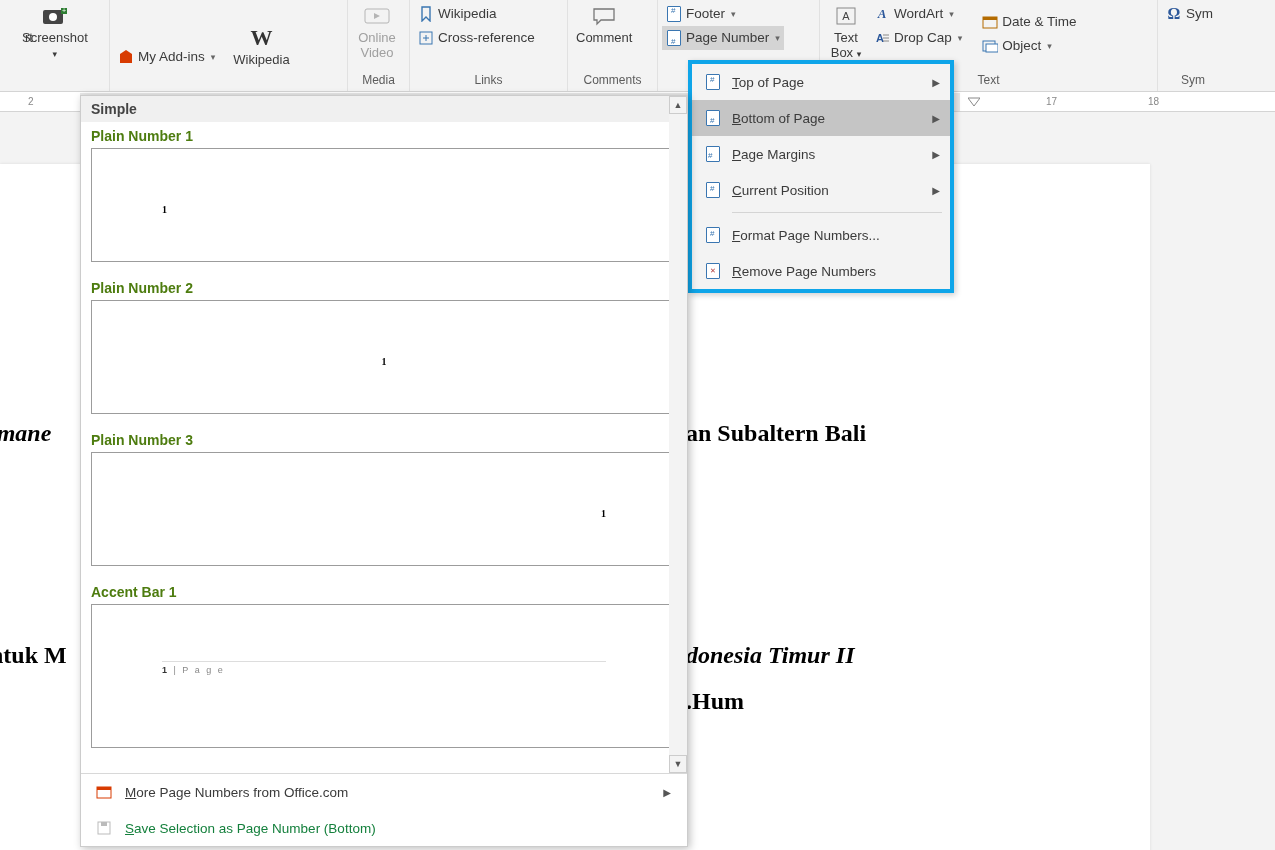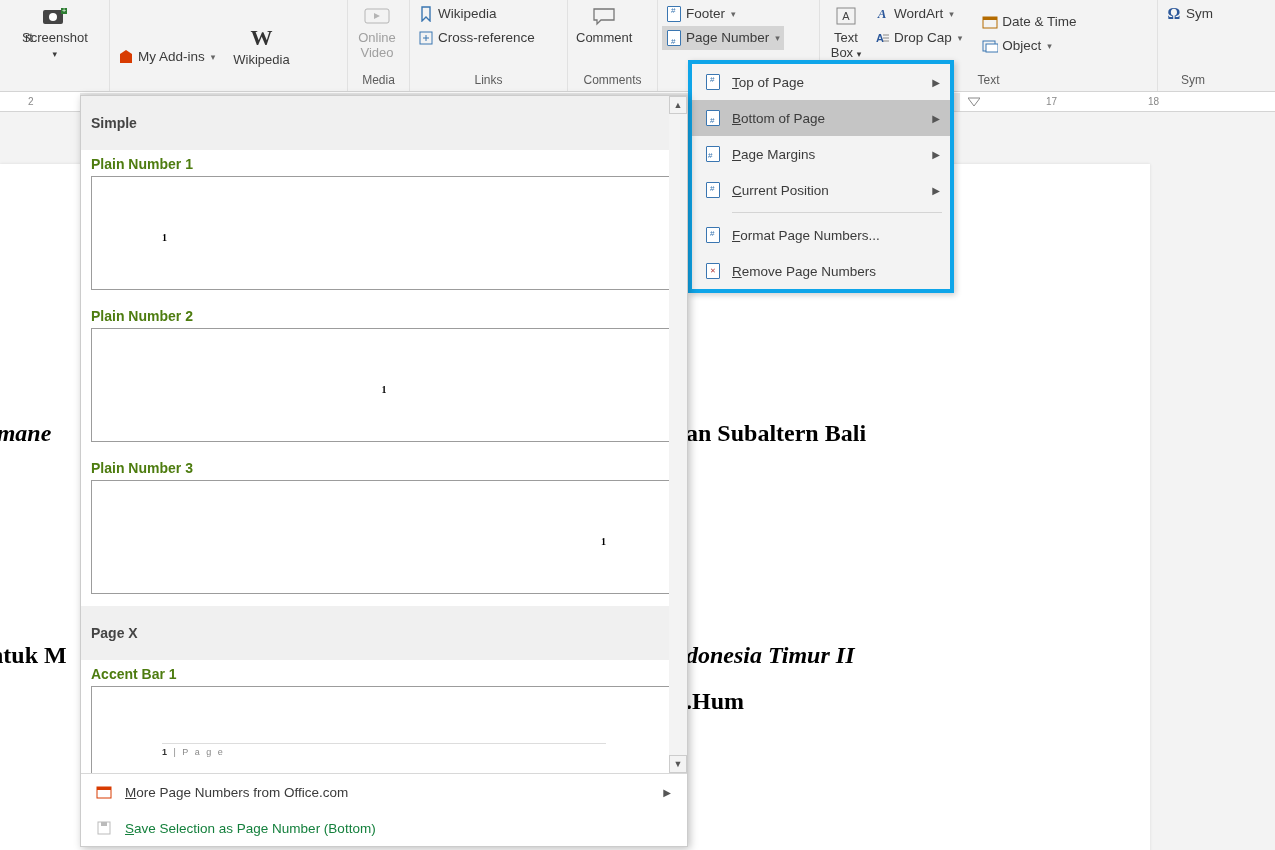--- a/index.html
+++ b/index.html
@@ -38,21 +38,21 @@
   .submenu-item { display: flex; align-items: center; height: 36px; font-size: 13.5px; color: #3b3b3b; cursor: pointer; padding-right: 20px; position: relative; }
   .submenu-item.hover { background: #c5c5c5; }
   .submenu-item .smicon { width: 30px; display: flex; align-items: center; justify-content: center; font-size: 13px; margin-left: 6px; margin-right: 4px; }
   .submenu-item .arrow { position: absolute; right: 10px; font-size: 10px; color: #555; }
   .submenu-item u { text-decoration: underline; }
   .submenu-sep { height:1px; background:#d4d4d4; margin: 4px 8px 4px 40px; }
 
   
   .gallery { position: absolute; left: 80px; top: 95px; width: 608px; height: 752px; background: #fff; border: 1px solid #cccccc; box-shadow: 2px 2px 8px rgba(0,0,0,.25); z-index: 60; display: flex; flex-direction: column; }
   .gallery-scroll { flex: 1; overflow: hidden; position: relative; }
-  .gallery-header { background: #f0f0f0; font-weight: 600; font-size: 14px; color: #444; padding: 19px 10px; }
+  .gallery-header { background: #f0f0f0; font-weight: 600; font-size: 14px; color: #444; padding: 5px 10px; }
   .gallery-item-label { font-weight: 700; font-size: 14px; color: #4d7c0f; padding: 6px 10px 4px; }
   .gallery-preview { margin: 0 10px 12px; border: 1px solid #9c9c9c; height: 114px; position: relative; background: #fff; }
   .gallery-preview.accent { height: 144px; }
   .pnum { position: absolute; font-family: "Times New Roman", serif; font-size: 10px; font-weight: bold; }
   .accent-bar { position:absolute; left:70px; right:70px; top:56px; height:1px; background:#ddd; }
   .accent-text { position:absolute; left:70px; top:60px; font-size:9px; color:#888; letter-spacing:2px; }
 
   .gallery-footer { border-top: 1px solid #d8d8d8; }
   .gitem { display:flex; align-items:center; height:36px; font-size:13.5px; color:#3b3b3b; padding:0 12px; cursor:pointer; position:relative;text-align:center; }
   .gitem.disabled { color:#15803d; cursor:default; }
@@ -343,21 +343,20 @@
     <div class="gallery-item-label">Plain Number 2</div>
     <div class="gallery-preview">
       <span class="pnum" style="bottom:46px; left:50%; transform:translateX(-50%);">1</span>
     </div>
 
     <div class="gallery-item-label">Plain Number 3</div>
     <div class="gallery-preview">
       <span class="pnum" style="bottom:46px; right:70px;">1</span>
     </div>
 
-    <div class="gallery-header">Page X</div>
     <div class="gallery-item-label">Accent Bar 1</div>
     <div class="gallery-preview accent">
       <div class="accent-bar"></div>
       <div class="accent-text"><b style="color:#333;">1</b> | P a g e</div>
     </div>
 
     <div class="scrollbar">
       <div class="sb-btn">▲</div>
       <div class="sb-track"></div>
       <div class="sb-btn">▼</div>

